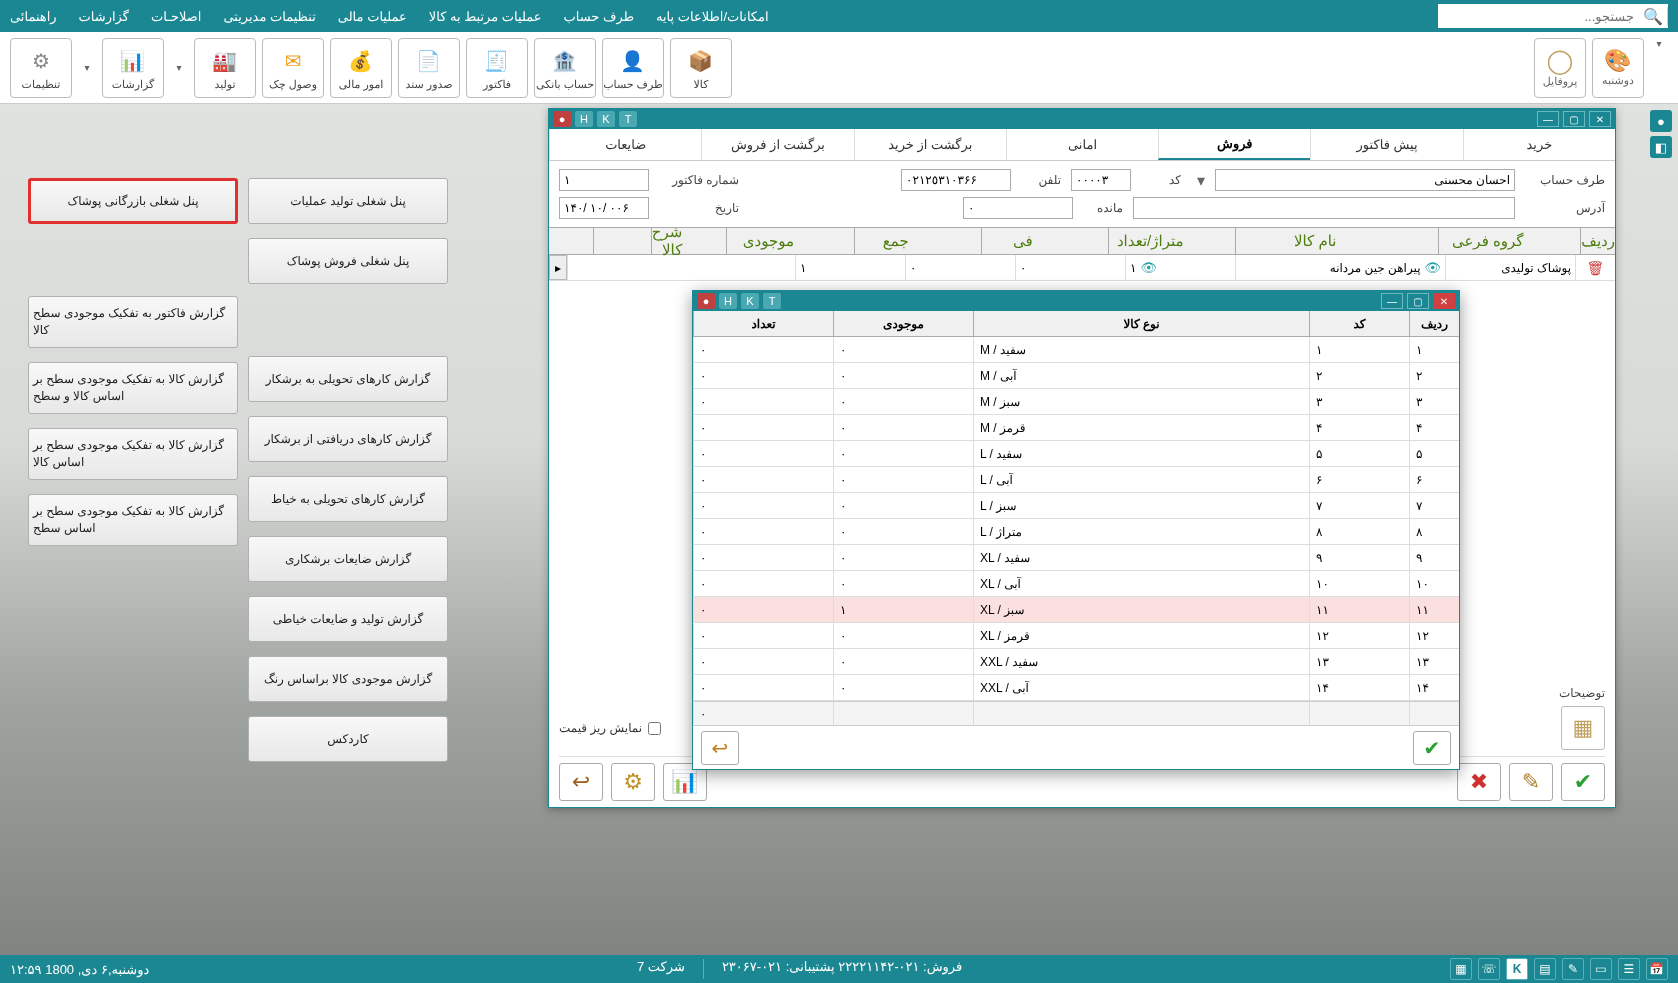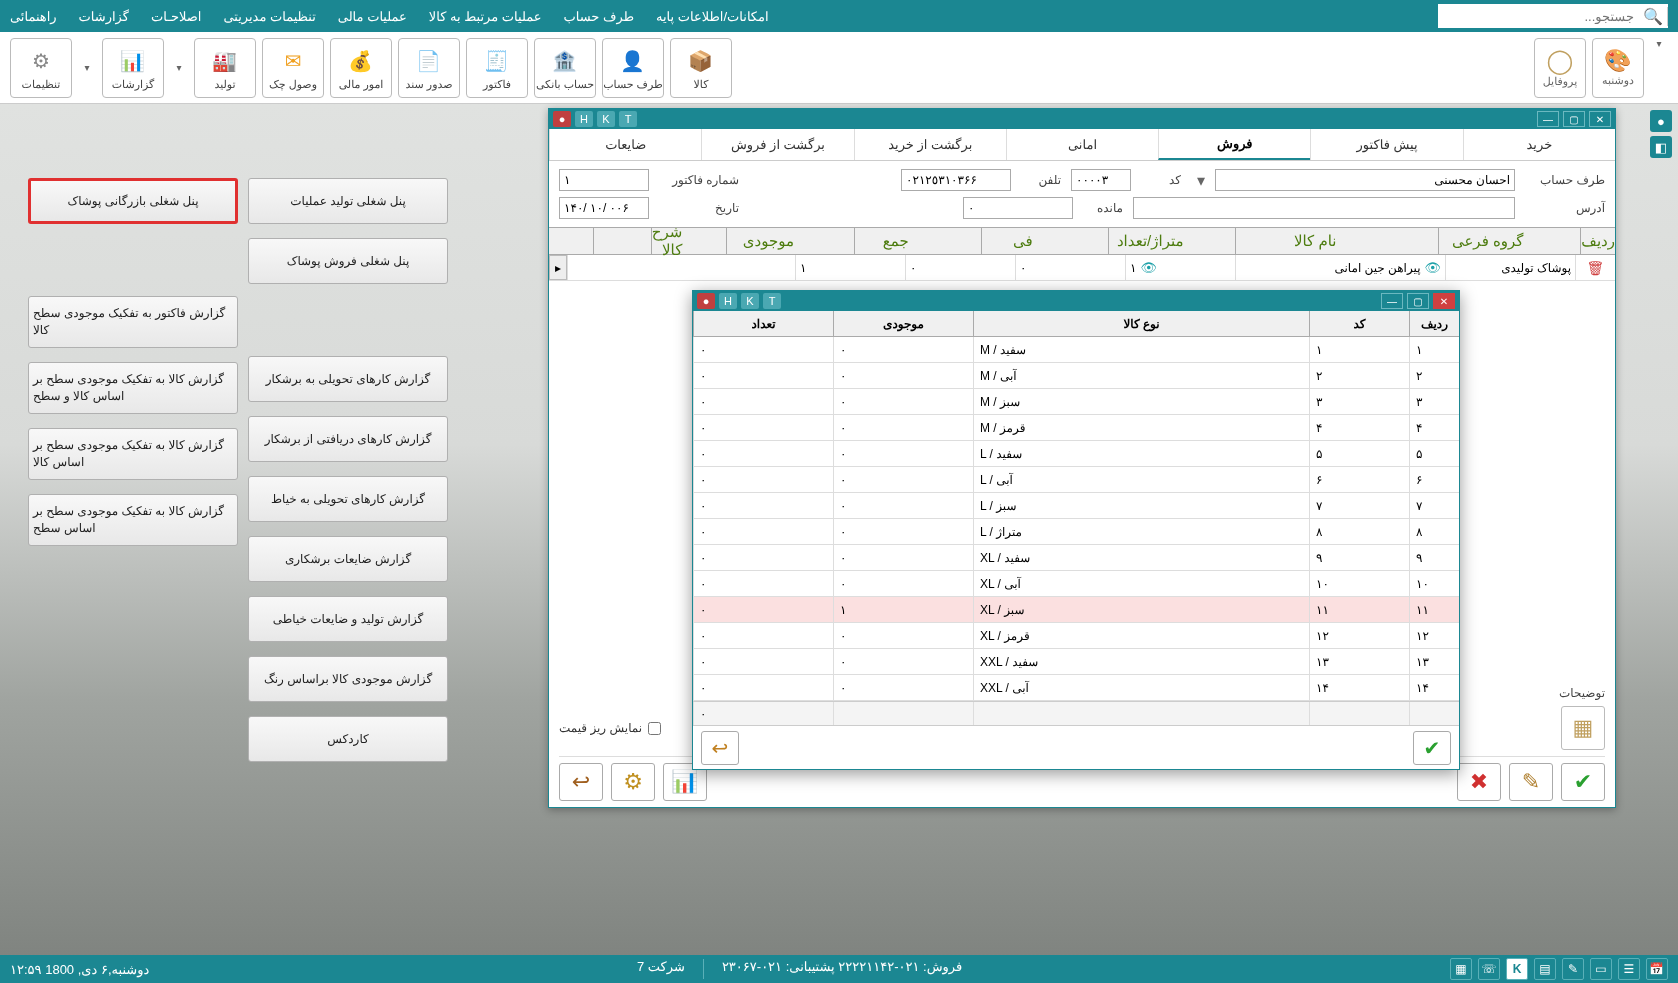--- a/index.html
+++ b/index.html
@@ -271,21 +271,21 @@
     <div class="gh" style="flex:1">شرح کالا</div>
     <div class="gh" style="width:18px"></div>
   </div>
   <div class="grid-row">
     <div class="gc" style="width:40px">
         <span class="trash">🗑</span>
       </div>
     <div class="gc" style="width:130px;justify-content:flex-start">پوشاک تولیدی</div>
     <div class="gc" style="width:210px;justify-content:flex-start">
         <span class="eye">👁</span>
-        <span>پیراهن جین امانی</span>
+        <span>پیراهن جین مردانه</span>
       </div>
     <div class="gc" style="width:110px;justify-content:flex-end">
         <span class="eye">👁</span>
         <span>١</span>
       </div>
     <div class="gc" style="width:110px;justify-content:flex-end">٠</div>
     <div class="gc" style="width:110px;justify-content:flex-end">٠</div>
     <div class="gc" style="width:110px;justify-content:flex-end">١</div>
     <div class="gc" style="flex:1"></div>
     <div class="gc" style="width:18px;background:#eee;border:1px solid #bbb">▸</div>

